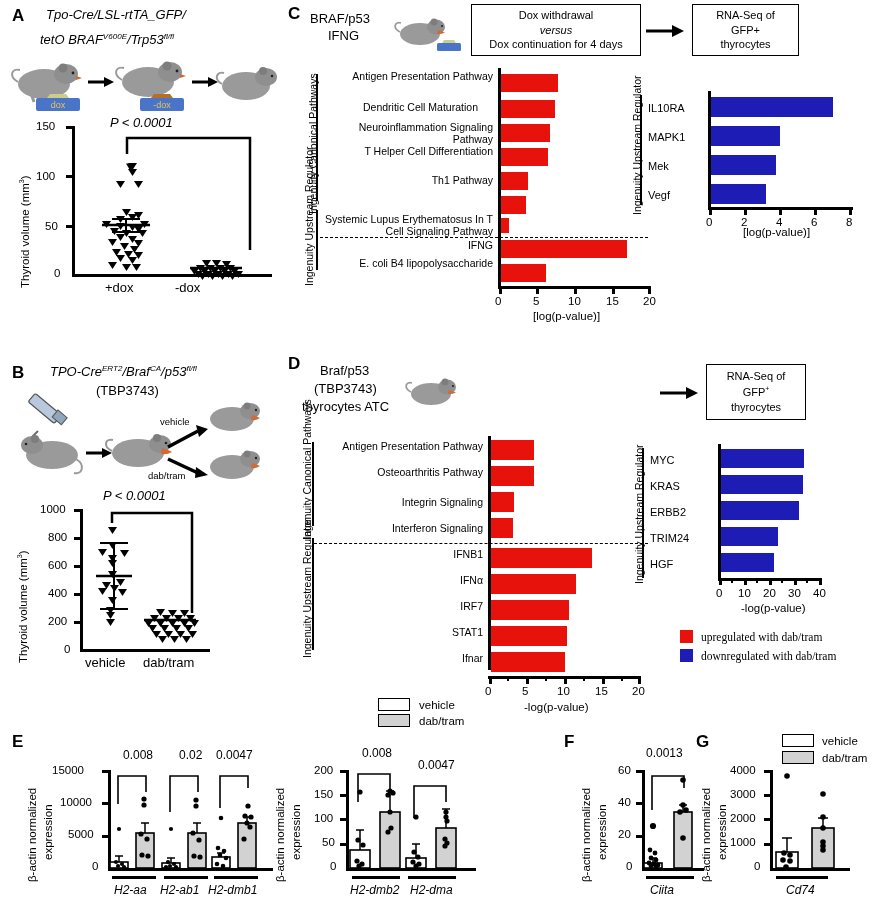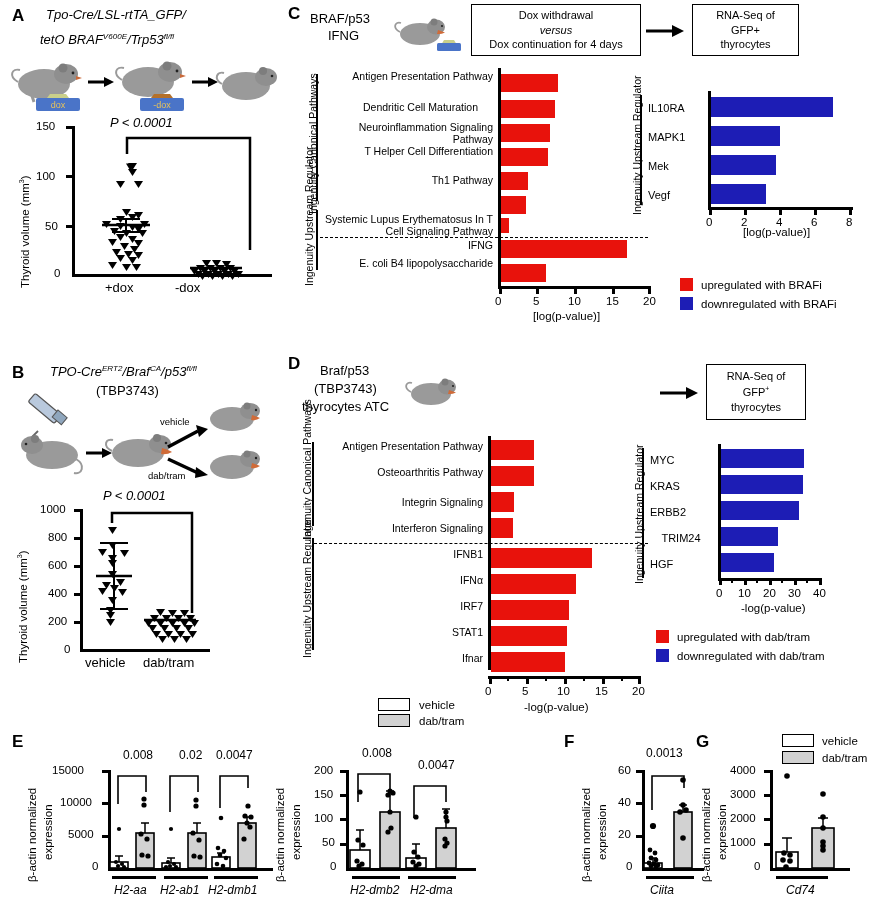--- a/index.html
+++ b/index.html
@@ -404,30 +404,20 @@
     <div class="abs vline" style="left:231px;top:122px;width:2.5px;height:8px;"></div>
 
     <div class="abs tick" style="left:88px;top:131px;">0</div>
     <div class="abs tick" style="left:123px;top:131px;">2</div>
     <div class="abs tick" style="left:158px;top:131px;">4</div>
     <div class="abs tick" style="left:193px;top:131px;">6</div>
     <div class="abs tick" style="left:228px;top:131px;">8</div>
     <div class="abs axis-lbl" style="left:125px;top:141px;">[log(p-value)]</div>
   </div>
 
-  <div class="abs" style="left:392px;top:278px;">
-    <div style="display:flex;align-items:center;gap:8px;margin-bottom:6px;">
-      <div class="legend-sq" style="background:#E8120C;"></div>
-      <div class="legend-tx">upregulated with BRAFi</div>
-    </div>
-    <div style="display:flex;align-items:center;gap:8px;">
-      <div class="legend-sq" style="background:#1D1DB5;"></div>
-      <div class="legend-tx">downregulated with BRAFi</div>
-    </div>
-  </div>
 </div>
 
 <div class="abs" style="left:288px;top:348px;width:595px;height:340px;">
   <div class="abs panel-letter" style="left:0;top:6px;">D</div>
   <div class="abs ttl" style="left:32px;top:14px;font-size:13px;">Braf/p53</div>
   <div class="abs ttl" style="left:26px;top:32px;font-size:13px;">(TBP3743)</div>
   <div class="abs ttl" style="left:14px;top:50px;font-size:13px;">thyrocytes ATC</div>
 
   <svg class="abs" style="left:113px;top:22px;" width="62" height="40">
     <ellipse cx="30" cy="24" rx="20" ry="11" fill="#9a9a9a"></ellipse>
@@ -500,21 +490,21 @@
     <div class="abs axis-lbl" style="left:236px;top:271px;">-log(p-value)</div>
   </div>
 
   <div class="abs" style="left:330px;top:90px;width:265px;height:215px;">
     <div class="abs rot catlbl" style="left:16px;top:146px;width:128px;text-align:center;line-height:1.1;">Ingenuity Upstream Regulator</div>
     <div class="abs grpline" style="left:24px;top:10px;height:130px;"></div>
 
     <div class="abs catlbl" style="left:32px;top:16px;width:62px;text-align:left;font-size:11px;">MYC</div>
     <div class="abs catlbl" style="left:32px;top:42px;width:62px;text-align:left;font-size:11px;">KRAS</div>
     <div class="abs catlbl" style="left:32px;top:68px;width:62px;text-align:left;font-size:11px;">ERBB2</div>
-    <div class="abs catlbl" style="left:32px;top:94px;width:62px;text-align:center;font-size:11px;">TRIM24</div>
+    <div class="abs catlbl" style="left:32px;top:94px;width:62px;text-align:left;font-size:11px;">TRIM24</div>
     <div class="abs catlbl" style="left:32px;top:120px;width:62px;text-align:left;font-size:11px;">HGF</div>
 
     <div class="abs vline" style="left:100px;top:6px;width:3px;height:136px;"></div>
 
     <div class="abs bar-blue" style="left:103px;top:11px;width:83px;height:19px;"></div>
     <div class="abs bar-blue" style="left:103px;top:37px;width:82px;height:19px;"></div>
     <div class="abs bar-blue" style="left:103px;top:63px;width:78px;height:19px;"></div>
     <div class="abs bar-blue" style="left:103px;top:89px;width:57px;height:19px;"></div>
     <div class="abs bar-blue" style="left:103px;top:115px;width:53px;height:19px;"></div>
 
@@ -530,21 +520,21 @@
     <div class="abs vline" style="left:201px;top:140px;width:2.5px;height:7px;"></div>
 
     <div class="abs tick" style="left:98px;top:149px;">0</div>
     <div class="abs tick" style="left:120px;top:149px;">10</div>
     <div class="abs tick" style="left:145px;top:149px;">20</div>
     <div class="abs tick" style="left:170px;top:149px;">30</div>
     <div class="abs tick" style="left:195px;top:149px;">40</div>
     <div class="abs axis-lbl" style="left:123px;top:164px;">-log(p-value)</div>
   </div>
 
-  <div class="abs" style="left:368px;top:282px;">
+  <div class="abs" style="left:392px;top:282px;font-family:Liberation Serif, serif;">
     <div style="display:flex;align-items:center;gap:8px;margin-bottom:6px;">
       <div class="legend-sq" style="background:#E8120C;"></div>
       <div class="legend-tx">upregulated with dab/tram</div>
     </div>
     <div style="display:flex;align-items:center;gap:8px;">
       <div class="legend-sq" style="background:#1D1DB5;"></div>
       <div class="legend-tx">downregulated with dab/tram</div>
     </div>
   </div>
 </div>

